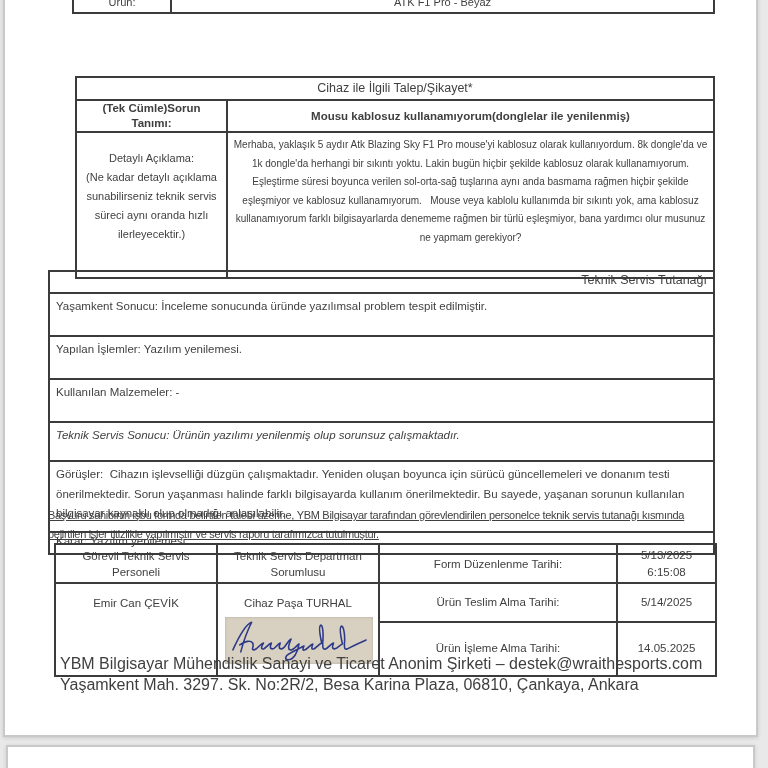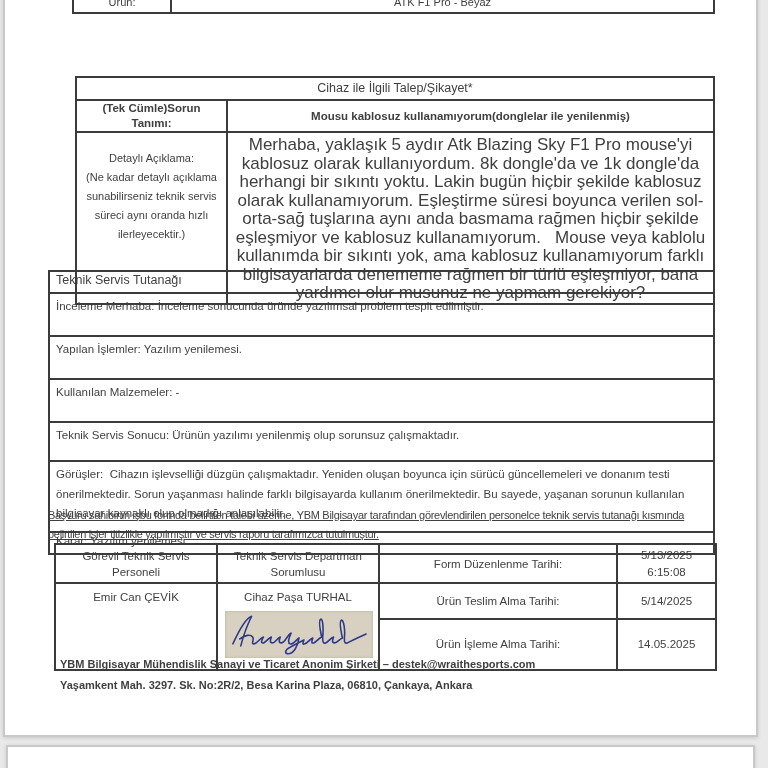--- a/index.html
+++ b/index.html
@@ -29,49 +29,49 @@
   #product-table{left:72px;top:-14px;width:641px;font-size:11px;}
   #product-table td{font-size:11px;line-height:15px;}
   #product-table .r1 td{height:22px;vertical-align:bottom;padding-bottom:2px;}
   #product-table .r2 td{height:40px;}
   
   #complaint-table{left:75px;top:76px;width:638px;}
   #complaint-table .hdr td{height:21px;font-size:12.5px;line-height:15px;text-align:center;}
   #complaint-table .prob td{height:21px;font-size:11.5px;line-height:15px;font-weight:bold;}
   #complaint-table .det td{height:128px;vertical-align:top;}
   #complaint-table .det .lbl{padding-top:16px;font-size:11px;line-height:19px;}
-  #complaint-table .det .val{padding-top:3px;font-size:17px;line-height:18.5px;white-space:pre-wrap;}
+  #complaint-table .det .val{padding-top:3px;font-size:10px;line-height:18.5px;white-space:pre-wrap;}
   
   #service-table{left:48px;top:270px;width:667px;}
   #service-table td{text-align:left;vertical-align:top;padding:3px 6px;font-size:11.5px;line-height:19.5px;}
-  #service-table .hdr td{height:18px;text-align:left;font-size:12.5px;line-height:14px;padding:1px 6px;margin-left:30px;}
+  #service-table .hdr td{height:18px;text-align:right;font-size:12.5px;line-height:14px;padding:1px 6px;margin-left:30px;}
   #service-table .h35 td{height:35px;}
-  #service-table .h31 td{height:31px;}
+  #service-table .h31 td{height:31px;font-style:italic;}
   #service-table .h63 td{height:63px;white-space:pre-wrap;}
   #service-table .h18 td{height:18px;padding:1px 6px;line-height:15px;}
   
   #declaration{
     position:absolute;left:48px;top:506px;width:676px;z-index:2;
     font-size:11px;line-height:18.5px;letter-spacing:-0.3px;text-align:left;text-decoration:underline;
   }
   
   #signoff-table{left:54px;top:543px;width:661px;}
   #signoff-table .r1 td{height:37px;line-height:16px;}
   #signoff-table .r2 td{height:28px;}
   #signoff-table .r3 td{height:40px;margin-left:32px;}
-  #signoff-table td.span-cell{vertical-align:top;padding-top:4px;}
+  #signoff-table td.span-cell{vertical-align:top;padding-top:10px;}
   .date-stack div{line-height:17px;}
   .sig-wrap{position:relative;height:60px;margin-top:2px;}
   .sig-paper{
     position:absolute;left:2px;top:2px;width:148px;height:47px;margin-left:1px;
     background:#d8d1c2;box-shadow:inset 0 0 3px rgba(120,110,90,0.35);
   }
   .sig-paper svg{position:absolute;left:0;top:0;}
   
-  #footer{position:absolute;left:60px;top:654px;z-index:2;font-size:11px;line-height:20.5px;font-weight:bold;}
+  #footer{position:absolute;left:60px;top:654px;z-index:2;font-size:16px;line-height:20.5px;}
   .nowrap{white-space:nowrap;}
 </style>
 </head>
 <body>
 
 <div id="page1" class="page"></div>
 <div id="page2" class="page"></div>
 
 <table id="product-table" class="doc-table">
   <colgroup>
@@ -110,21 +110,21 @@
   </tr>
 </tbody>
   </table>
 
 <table id="service-table" class="doc-table">
   <tbody>
       <tr class="hdr">
         <td><span>Teknik Servis Tutanağı</span></td>
       </tr>
   <tr class="h35">
-        <td>İnceleme Merhaba: İnceleme sonucunda üründe yazılımsal problem tespit edilmiştir.</td>
+        <td>Yaşamkent Sonucu: İnceleme sonucunda üründe yazılımsal problem tespit edilmiştir.</td>
       </tr>
   <tr class="h35">
         <td>Yapılan İşlemler: Yazılım yenilemesi.</td>
       </tr>
   <tr class="h35">
         <td>Kullanılan Malzemeler: -</td>
       </tr>
   <tr class="h31">
         <td>Teknik Servis Sonucu: Ürünün yazılımı yenilenmiş olup sorunsuz çalışmaktadır.</td>
       </tr>

